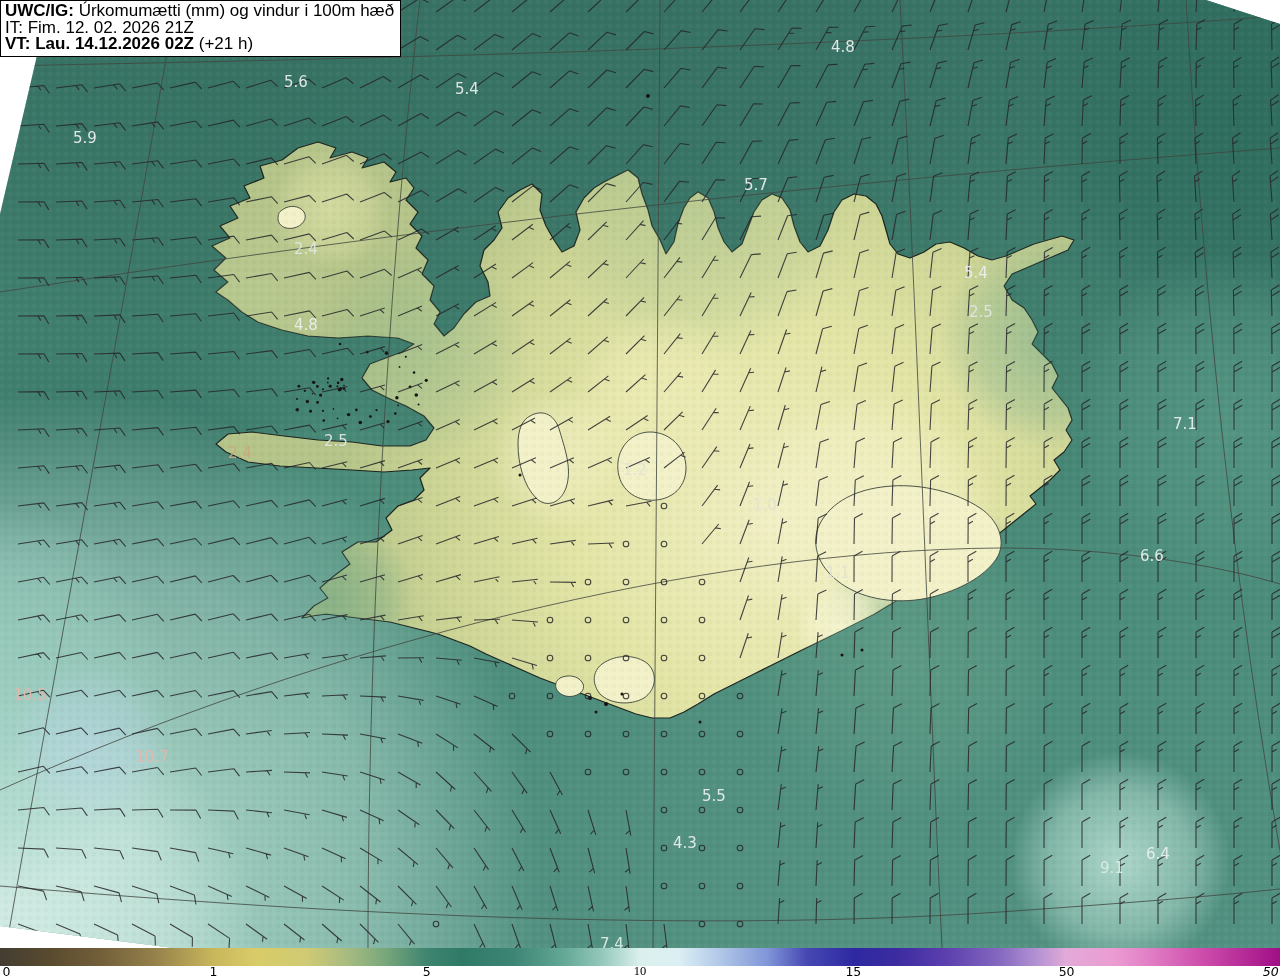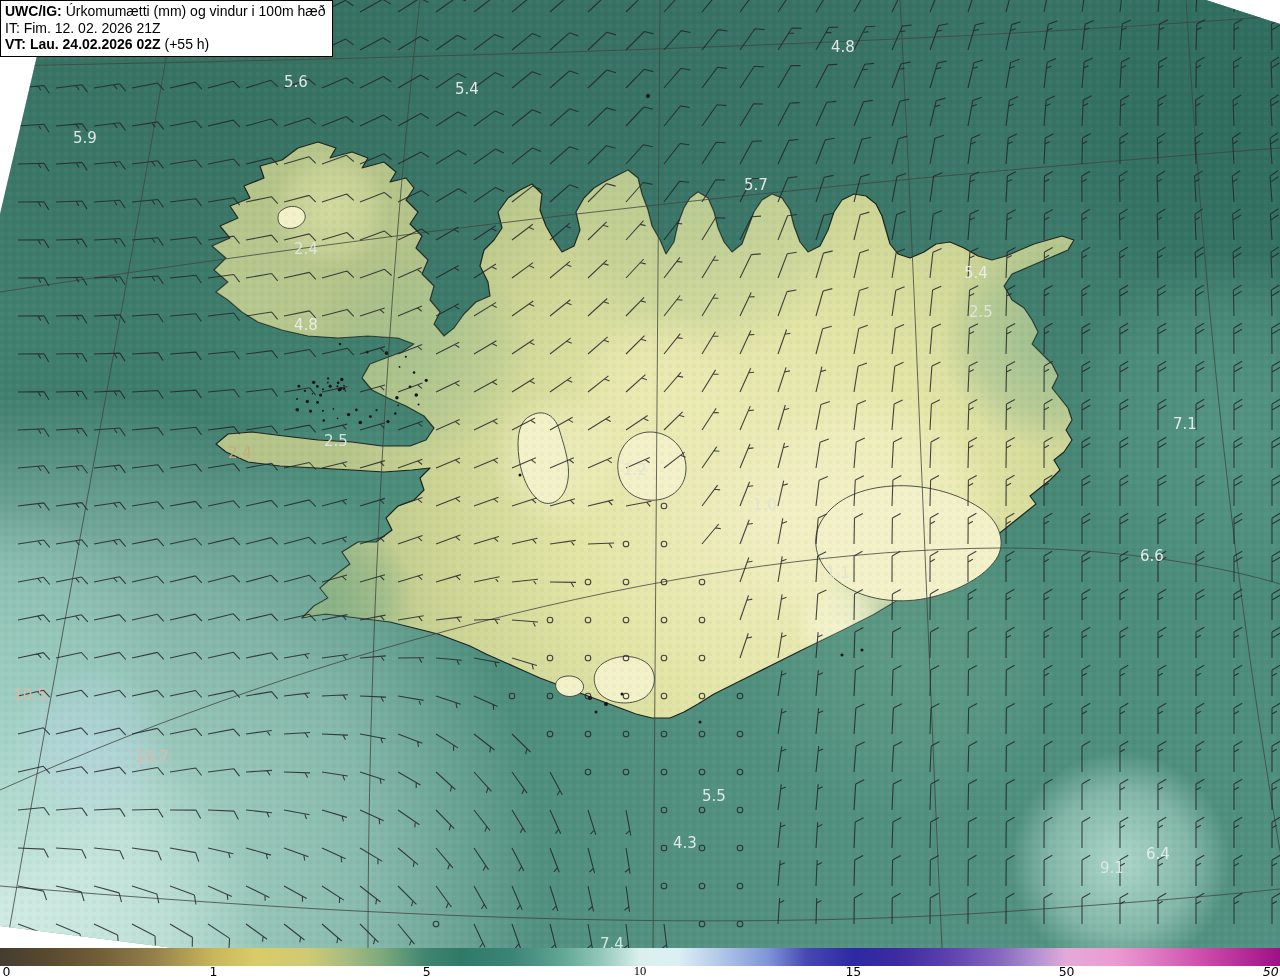--- a/index.html
+++ b/index.html
@@ -3,21 +3,21 @@
 <meta charset="utf-8">
 <style>
   html,body{margin:0;padding:0;background:#ffffff;}
   body{width:1280px;height:978px;overflow:hidden;position:relative;
        font-family:"Liberation Sans","DejaVu Sans",sans-serif;}
   .stage{position:absolute;left:0;top:0;width:1280px;height:978px;}
   #map{position:absolute;left:0;top:0;display:block;}
   .titlebox{
     position:absolute;left:0;top:0;z-index:5;background:#ffffff;
     border:1px solid #000;padding:2px 6px 3px 4px;
-    font-size:14px;line-height:16.5px;color:#000;white-space:nowrap;
+    font-size:17px;line-height:16.5px;color:#000;white-space:nowrap;
   }
   .titlebox b{font-weight:bold;}
   .colorbar{position:absolute;left:0;top:948px;width:1280px;height:30px;z-index:4;background:#fff;}
   .cb-gradient{position:absolute;left:0;top:0;width:1280px;height:18px;}
   .cb-ticks{position:absolute;left:0;top:18px;width:1280px;height:12px;background:#fff;}
   .cb-tick{position:absolute;top:-2px;font-size:12.5px;color:#000;transform:translateX(-50%);
            font-family:"DejaVu Sans",sans-serif;}
   .cb-tick.left{transform:none;}
   .cb-tick.right{transform:translateX(-100%);}
 </style>
@@ -359,21 +359,21 @@
           <text x="1158" y="859" fill="#e9eeec" fill-opacity="0.95">6.4</text>
           <text x="1112" y="873" fill="#dcebe4" fill-opacity="0.95">9.1</text>
           <text x="612" y="949" fill="#dcebe4" fill-opacity="0.95">7.4</text>
         </g>
       </g>
     </svg>
 
   <div class="titlebox">
     <div><b>UWC/IG:</b><span> Úrkomumætti (mm) og vindur i 100m hæð</span></div>
     <div>IT: Fim. 12. 02. 2026 21Z</div>
-    <div><b>VT: Lau. 24.02.2026 02Z</b><span> (+55 h)</span></div>
+    <div><b>VT: Lau. 14.12.2026 02Z</b><span> (+21 h)</span></div>
   </div>
 
   <div class="colorbar">
     <div class="cb-gradient" id="cb-gradient" style="background: linear-gradient(to right, rgb(67, 61, 49) 0%, rgb(90, 75, 47) 4%, rgb(115, 96, 58) 8%, rgb(148, 128, 74) 12%, rgb(201, 183, 92) 16.7%, rgb(217, 204, 104) 20%, rgb(207, 202, 116) 24%, rgb(169, 188, 128) 27%, rgb(122, 168, 124) 30%, rgb(63, 133, 112) 33.3%, rgb(47, 122, 103) 36%, rgb(60, 132, 116) 40%, rgb(99, 167, 149) 44%, rgb(147, 200, 186) 47%, rgb(219, 240, 237) 50%, rgb(220, 239, 244) 53%, rgb(180, 203, 233) 56%, rgb(127, 149, 216) 60%, rgb(71, 72, 179) 63%, rgb(45, 41, 161) 66.7%, rgb(60, 43, 160) 70%, rgb(92, 64, 174) 74%, rgb(132, 103, 191) 78%, rgb(179, 146, 211) 81%, rgb(226, 170, 216) 83.3%, rgb(236, 156, 210) 87%, rgb(224, 124, 196) 90%, rgb(205, 76, 171) 94%, rgb(160, 15, 134) 100%);"></div>
     <div class="cb-ticks" id="cb-ticks">
         <div class="cb-tick left" style="left: 0.2%;">0</div>
         <div class="cb-tick" style="left: 16.67%;">1</div>
         <div class="cb-tick" style="left: 33.33%;">5</div>
         <div class="cb-tick" style="left: 50%; font-family: Liberation Serif, serif;">10</div>
         <div class="cb-tick" style="left: 66.67%;">15</div>

